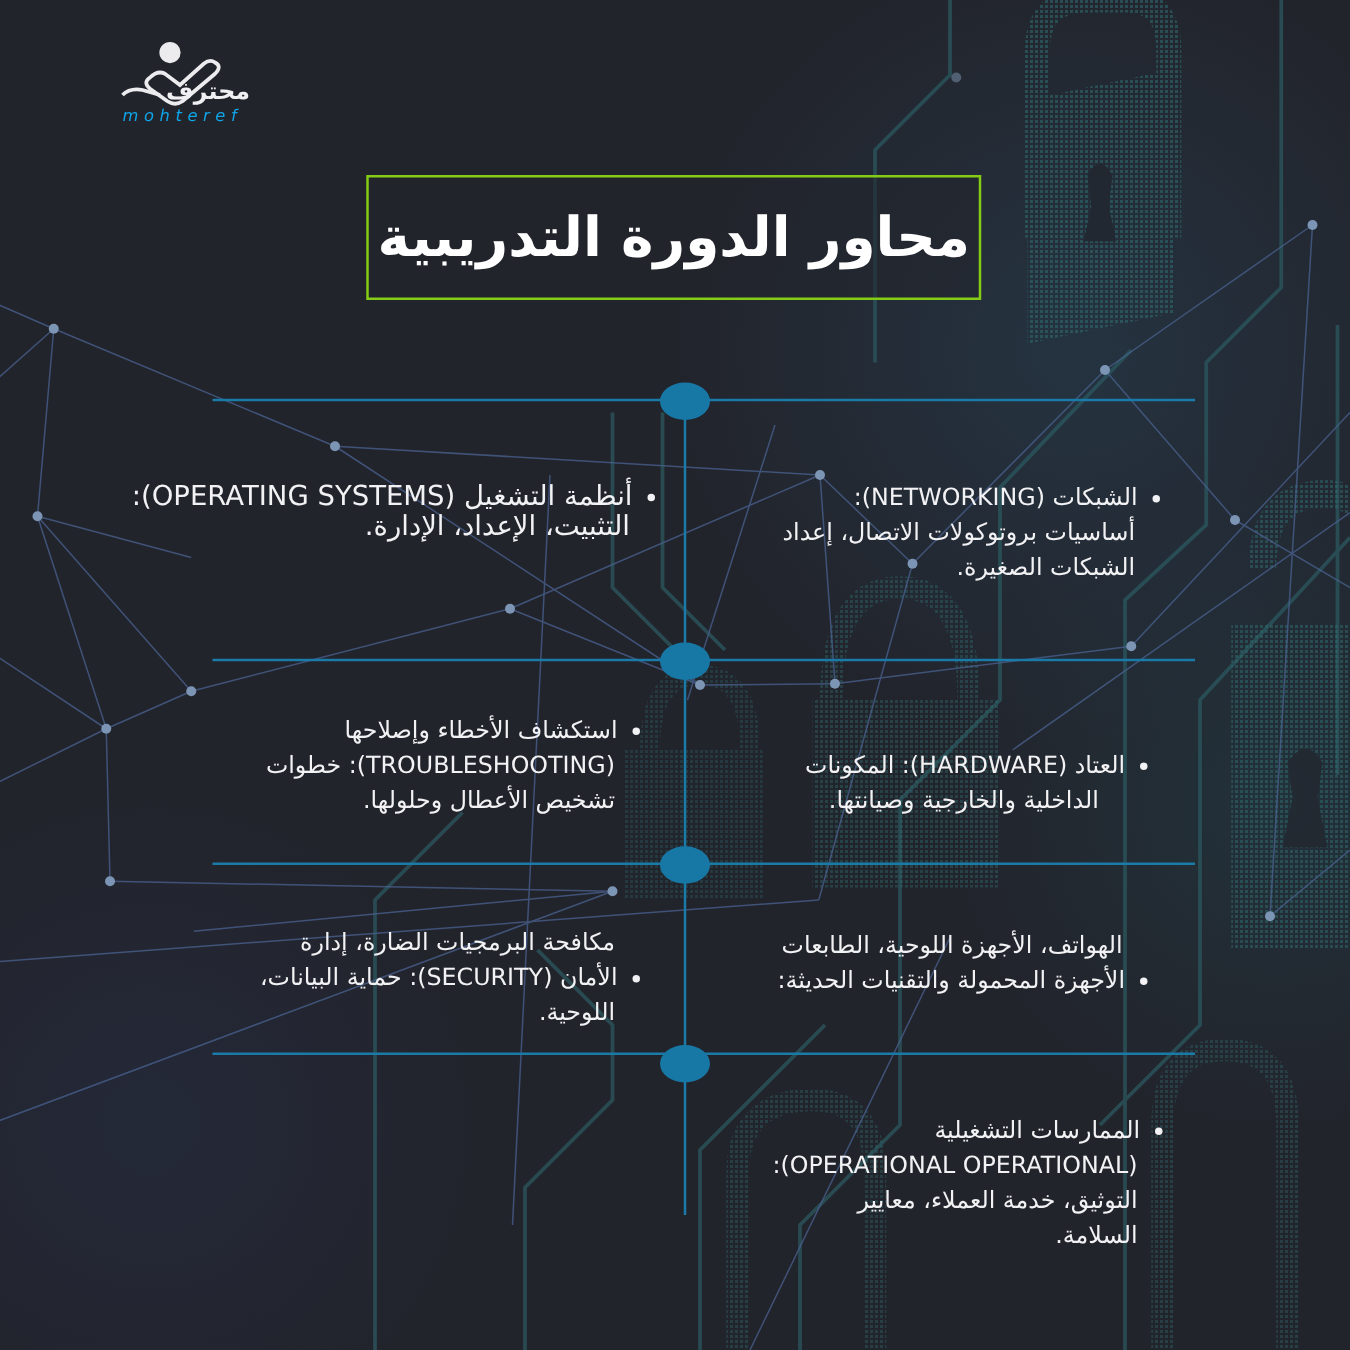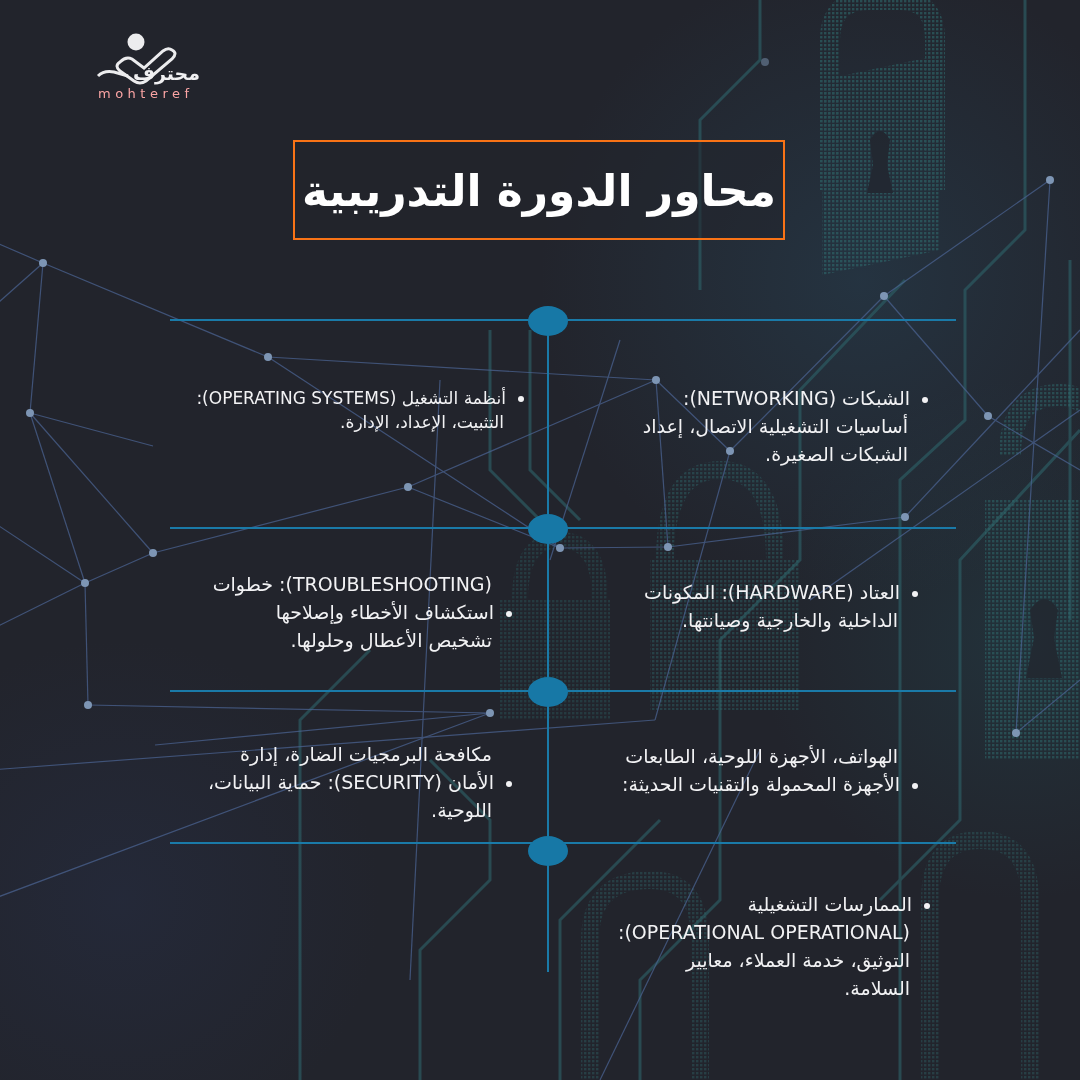--- a/index.html
+++ b/index.html
@@ -16,31 +16,32 @@
         radial-gradient(circle at 1020px 640px, rgba(35,70,80,0.4), transparent 260px),
         radial-gradient(circle at 120px 900px, rgba(40,50,80,0.35), transparent 260px),
         #22242c;
     }
     .bg svg { position: absolute; inset: 0; }
     .logo {
       position: absolute; left: 92px; top: 32px; width: 112px; height: 68px;
     }
     .logo .latin {
       position: absolute; left: 6px; top: 54px;
-      color: #fca5a5; font-size: 13px; letter-spacing: 4.5px;
-      font-family: "DejaVu Sans", sans-serif;
+      color: #0ea5e9; font-size: 13px; letter-spacing: 4.5px;
+      font-family: "DejaVu Sans", sans-serif;
+      font-style: italic;
     }
     .logo .arabic {
       position: absolute; right: 4px; top: 30px;
       color: #f0f0f2; font-size: 19px; font-weight: bold;
       font-family: "DejaVu Sans", sans-serif;
     }
     .title-box {
       position: absolute; left: 293px; top: 140px; width: 492px; height: 100px;
-      border: 2px solid #f97316; box-sizing: border-box;
+      border: 2px solid #84cc16; box-sizing: border-box;
       display: flex; align-items: center; justify-content: center;
       background: rgba(34,36,44,0.55);
     }
     .title-box h1 {
       margin: 0; color: #ffffff; font-size: 44px; font-weight: bold;
       direction: rtl; font-family: "DejaVu Sans", sans-serif;
     }
     .hline {
       position: absolute; height: 2px; background: #1a7aa8;
       left: 170px; width: 786px;
@@ -192,49 +193,49 @@
 <div class="hline" style="top:527px"></div>
 <div class="hline" style="top:690px"></div>
 <div class="hline" style="top:842px"></div>
 <div class="node" style="top:306px"></div>
 <div class="node" style="top:514px"></div>
 <div class="node" style="top:677px"></div>
 <div class="node" style="top:836px"></div>
 
 <div class="item" style="right:152px; top:384px;text-align:right;">
   <span class="line"><span class="bullet"></span><span>الشبكات (NETWORKING):</span></span>
-  <span class="line indent">أساسيات التشغيلية الاتصال، إعداد</span>
+  <span class="line indent">أساسيات بروتوكولات الاتصال، إعداد</span>
   <span class="line indent">الشبكات الصغيرة.</span>
 </div>
 
-<div class="item" style="right:162px; top:578px;">
+<div class="item" style="right:162px; top:598px;text-align:center;">
   <span class="line"><span class="bullet"></span><span>العتاد (HARDWARE): المكونات</span></span>
   <span class="line indent">الداخلية والخارجية وصيانتها.</span>
 </div>
 
 <div class="item" style="right:162px; top:742px;">
   <span class="line indent">الهواتف، الأجهزة اللوحية، الطابعات</span>
   <span class="line"><span class="bullet"></span><span>الأجهزة المحمولة والتقنيات الحديثة:</span></span>
 </div>
 
 <div class="item" style="right:150px; top:890px;">
   <span class="line"><span class="bullet"></span><span>الممارسات التشغيلية</span></span>
   <span class="line indent">(OPERATIONAL OPERATIONAL):</span>
   <span class="line indent">التوثيق، خدمة العملاء، معايير</span>
   <span class="line indent">السلامة.</span>
 </div>
 
-<div class="item" style="right:556px; top:386px; font-size:17px; line-height:24px;">
+<div class="item" style="right:556px; top:386px; font-size:22px; line-height:24px;">
   <span class="line"><span class="bullet"></span><span>أنظمة التشغيل (OPERATING SYSTEMS):</span></span>
   <span class="line indent">التثبيت، الإعداد، الإدارة.</span>
 </div>
 
 <div class="item" style="right:568px; top:570px;">
+  <span class="line"><span class="bullet"></span><span>استكشاف الأخطاء وإصلاحها</span></span>
   <span class="line indent">(TROUBLESHOOTING): خطوات</span>
-  <span class="line"><span class="bullet"></span><span>استكشاف الأخطاء وإصلاحها</span></span>
   <span class="line indent">تشخيص الأعطال وحلولها.</span>
 </div>
 
 <div class="item" style="right:568px; top:740px;">
   <span class="line indent">مكافحة البرمجيات الضارة، إدارة</span>
   <span class="line"><span class="bullet"></span><span>الأمان (SECURITY): حماية البيانات،</span></span>
   <span class="line indent">اللوحية.</span>
 </div>
 
 </body></html>

